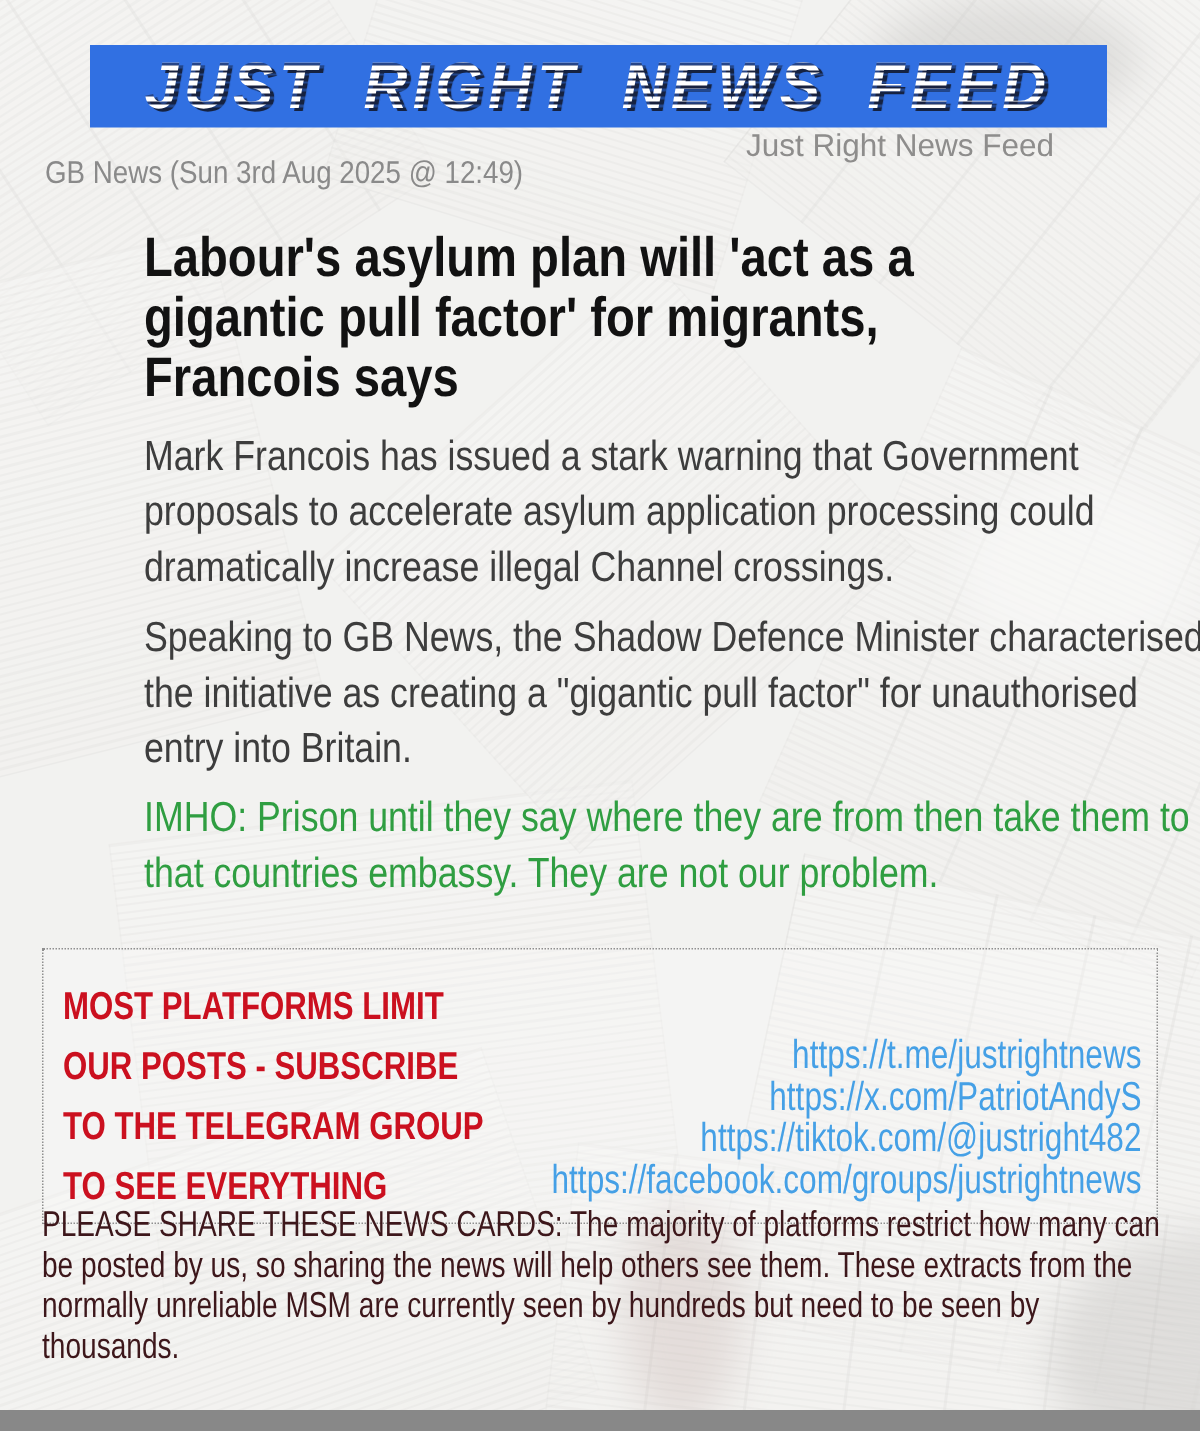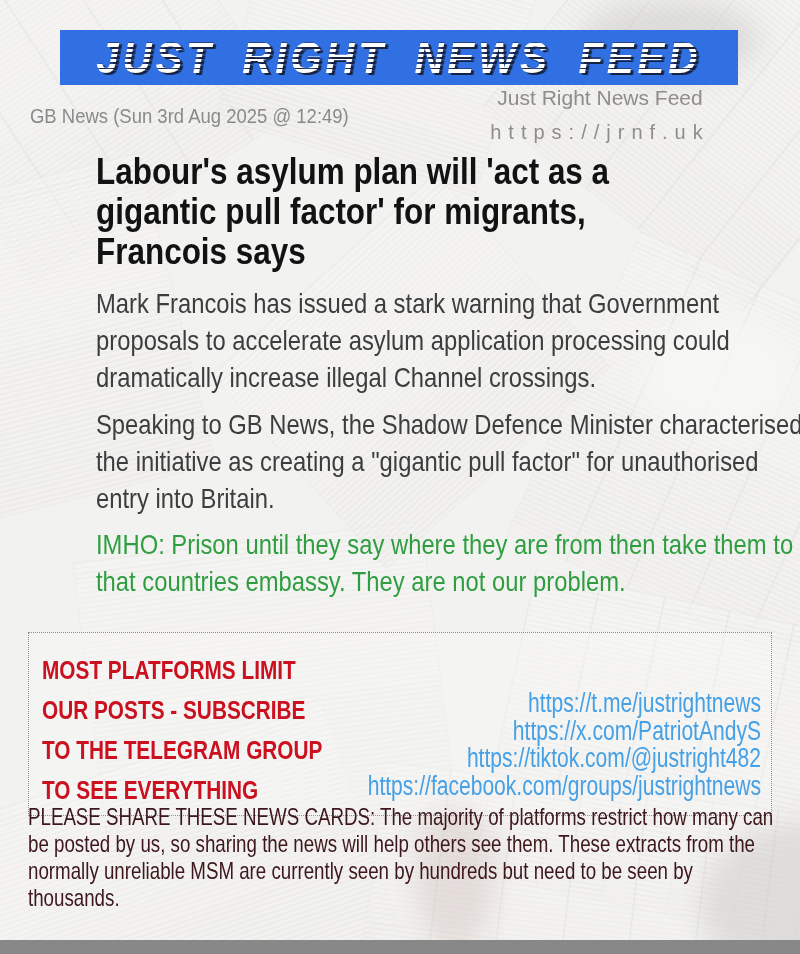--- a/index.html
+++ b/index.html
@@ -115,21 +115,20 @@
 
   <div class="layer">
     <div id="banner">
       <div id="banner-title">JUST RIGHT NEWS FEED</div>
     </div>
 
     <div id="source-line" class="cond">GB News (Sun 3rd Aug 2025 @ 12:49)</div>
 
     <div id="brand-block">
       <div id="brand-name">Just Right News Feed</div>
-      <div id="brand-url">https://jrnf.uk</div>
     </div>
 
     <div id="headline">
       <div>Labour's asylum plan will 'act as a</div>
       <div>gigantic pull factor' for migrants,</div>
       <div>Francois says</div>
     </div>
 
     <div id="para-1" class="body-para">
       <div>Mark Francois has issued a stark warning that Government</div>

